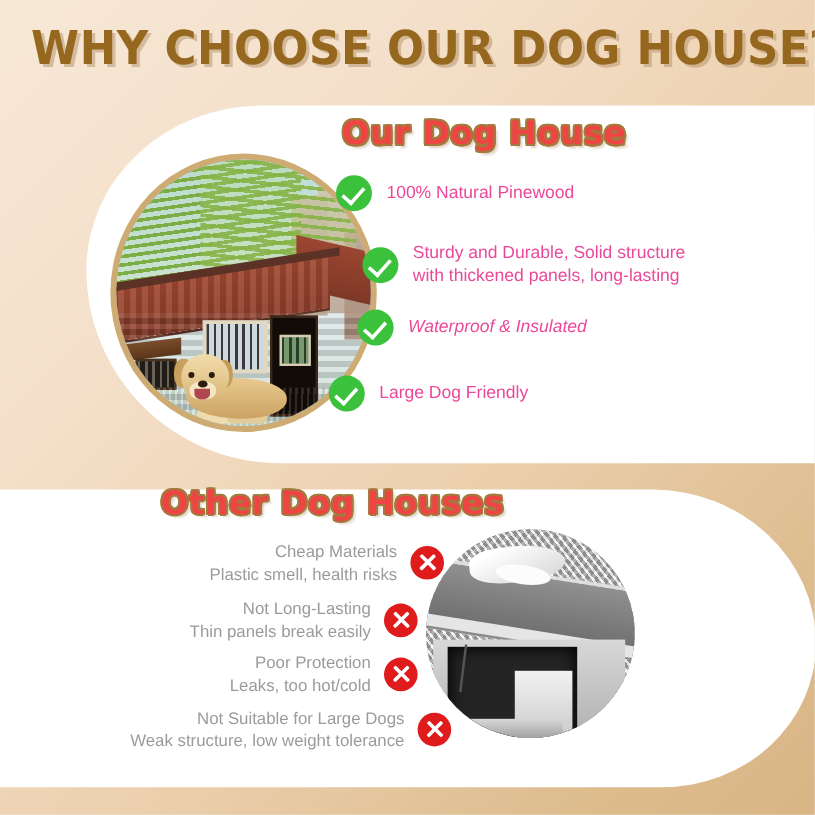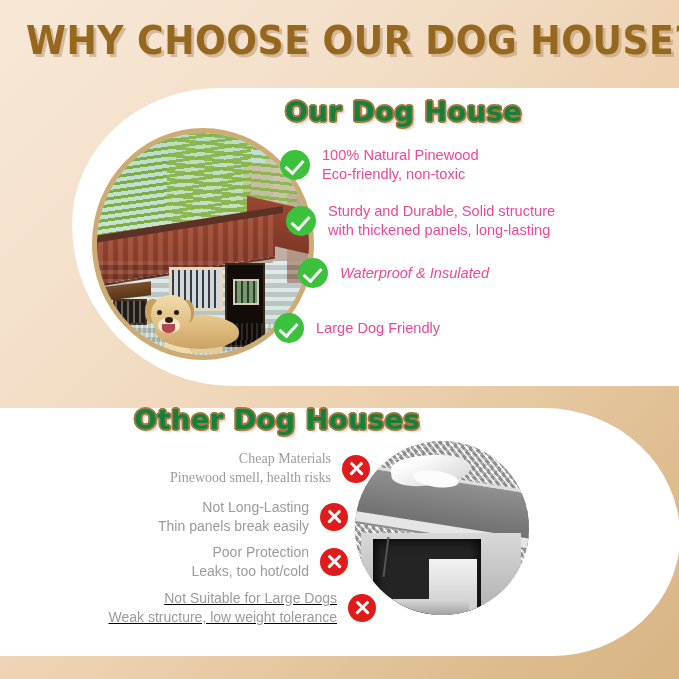--- a/index.html
+++ b/index.html
@@ -60,21 +60,21 @@
     z-index: 5;
   }
 
   
   .section-head {
     position: absolute;
     z-index: 22;
     font-family: "DejaVu Sans", sans-serif;
     font-weight: bold;
     font-size: 27px;
-    color: #15803d;
+    color: #ef4444;
     letter-spacing: 0.6px;
     white-space: nowrap;
     text-shadow:
       -1.4px -1.4px 0 #a5793d,  1.4px -1.4px 0 #a5793d,
       -1.4px  1.4px 0 #a5793d,  1.4px  1.4px 0 #a5793d,
        0    -1.7px 0 #a5793d,   0     1.7px 0 #a5793d,
       -1.7px  0    0 #a5793d,   1.7px  0    0 #a5793d,
        3px 3px 2px rgba(150,110,60,0.30);
   }
   #head-ours   { left: 285px; top: 96px; }
@@ -240,21 +240,21 @@
     width: 400px; height: 212px;
     z-index: 20;
   }
   .feat-row {
     position: absolute;
     display: flex;
     align-items: center;
     gap: 12px;
   }
   .feat-row.r0 { left: 10px;  top: 0px;   }
-  .feat-row.r1 { left: 16px;  top: 56px; justify-content: space-between;  }
+  .feat-row.r1 { left: 32px;  top: 56px; justify-content: space-between;  }
   .feat-row.r2 { left: 28px;  top: 112px; font-style: italic; }
   .feat-row.r3 { left: 4px;   top: 167px; }
 
   .check-icon {
     flex: 0 0 auto;
     width: 30px; height: 30px;
     border-radius: 50%;
     background: #3cc13c;
     position: relative;
   }
@@ -353,24 +353,24 @@
     left: 8px; top: 450px;
     width: 380px; height: 180px;
     z-index: 20;
   }
   .neg-row {
     position: absolute;
     display: flex;
     align-items: center;
     gap: 11px;
   }
-  .neg-row.r0 { right: 18px; top: 0px; font-family: Liberation Serif, serif;   }
+  .neg-row.r0 { right: 18px; top: 0px;   }
   .neg-row.r1 { right: 40px; top: 48px;  }
   .neg-row.r2 { right: 40px; top: 93px;  }
-  .neg-row.r3 { right: 12px; top: 139px; text-decoration: underline; }
+  .neg-row.r3 { right: 12px; top: 139px; }
 
   .neg-text {
     font-size: 14px;
     line-height: 18.5px;
     color: #9b9b9b;
     text-align: right;
     white-space: nowrap;
     font-weight: 500;
     order: 1;
   }
@@ -442,21 +442,20 @@
         <div class="gp-dog-eye-r"></div>
       </div>
     </div>
   </div>
 
   <div class="feat-list">
     <div class="feat-row r0">
       <span class="check-icon"></span>
       <span class="feat-text">
         <span class="l1">100% Natural Pinewood</span>
-        <span class="l2">Eco-friendly, non-toxic</span>
       </span>
     </div>
     <div class="feat-row r1">
       <span class="check-icon"></span>
       <span class="feat-text">
         <span class="l1">Sturdy and Durable,  Solid structure</span>
         <span class="l2">with thickened panels, long-lasting</span>
       </span>
     </div>
     <div class="feat-row r2">
@@ -487,21 +486,21 @@
       <div class="bp-crack"></div>
       <div class="bp-debris"></div>
       <div class="bp-debris2"></div>
     </div>
   </div>
 
   <div class="neg-list">
     <div class="neg-row r0">
       <span class="neg-text">
         <span class="l1" style="display:block">Cheap Materials</span>
-        <span class="l2" style="display:block">Pinewood smell, health risks</span>
+        <span class="l2" style="display:block">Plastic smell, health risks</span>
       </span>
       <span class="x-icon"></span>
     </div>
     <div class="neg-row r2">
       <span class="neg-text">
         <span class="l1" style="display:block">Poor Protection</span>
         <span class="l2" style="display:block">Leaks, too hot/cold</span>
       </span>
       <span class="x-icon"></span>
     </div>

